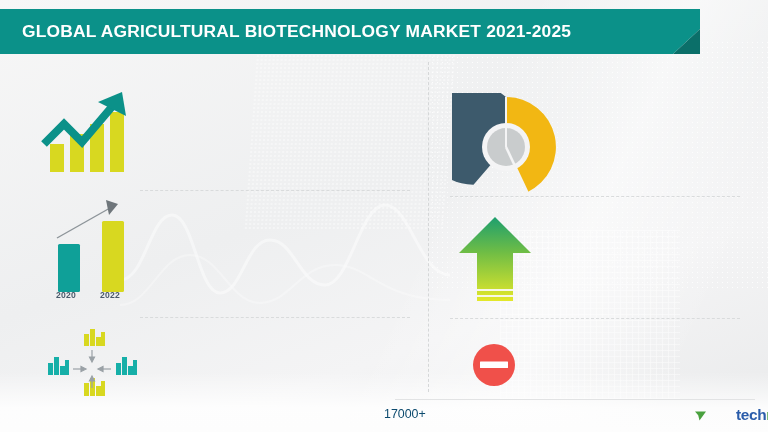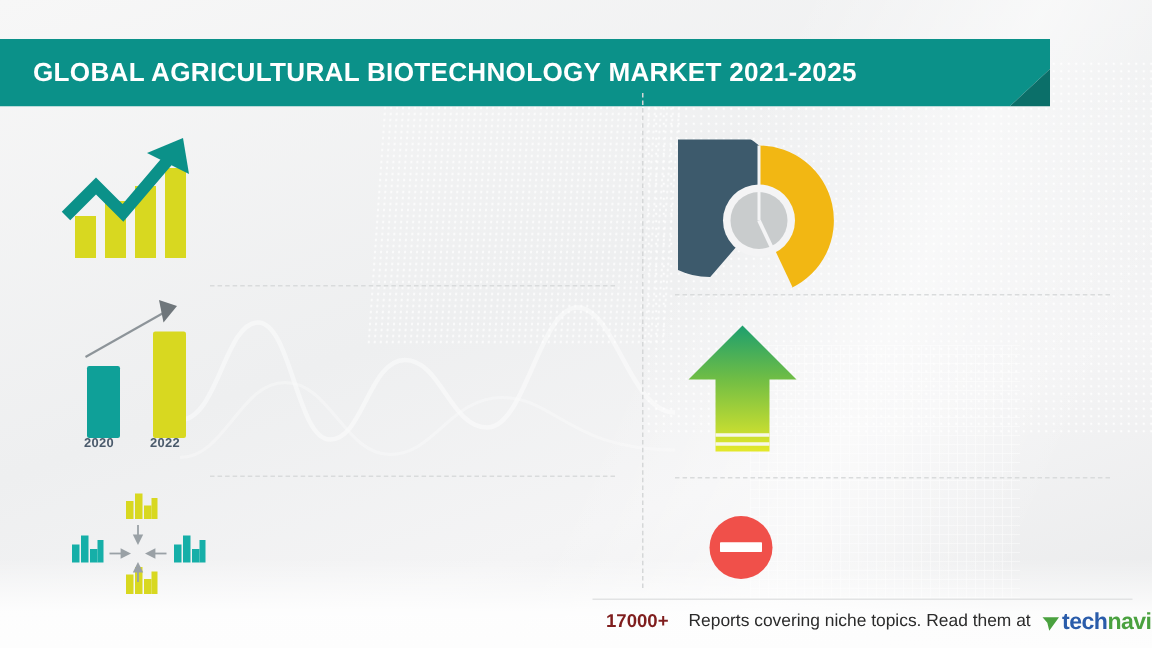--- a/index.html
+++ b/index.html
@@ -66,21 +66,21 @@
   .bg-bottom-fade {
     position: absolute;
     left: 0; bottom: 0; width: 768px; height: 60px;
     background: linear-gradient(to bottom, rgba(255,255,255,0) 0%, rgba(255,255,255,0.85) 60%, #fdfdfd 100%);
   }
 
   
   .header {
     position: absolute;
     left: 0; top: 9px;
-    width: 700px; height: 45px; margin-top: 17px;
+    width: 700px; height: 45px;
   }
   .header-shape { position: absolute; inset: 0; }
   .header-title {
     position: absolute;
     left: 22px; top: 0;
     height: 45px;
     line-height: 45px;
     color: #ffffff;
     font-size: 17.4px;
     font-weight: bold;
@@ -144,45 +144,45 @@
   .row-r3-big  { left: 540px; top: 357px; font-size: 25px; }
 
   
   .footer {
     position: absolute;
     left: 0; bottom: 0;
     width: 768px; height: 33px;
   }
   .footer-count {
     position: absolute;
-    left: 404px; top: 8px;
-    color: #7f1d1d;
+    left: 384px; top: 8px;
+    color: #0c4a6e;
     font-size: 12.4px;
-    font-weight: bold;
+    font-weight: normal;
   }
   .footer-text {
     position: absolute;
     left: 459px; top: 8px;
     color: #2b2b2b;
     font-size: 11.6px;
   }
   .logo {
     position: absolute;
     left: 694px; top: 7px;
     height: 18px;
     display: flex;
     align-items: center;
   }
   .logo-mark { margin-right: 1px; }
   .logo-text {
     font-size: 15.4px;
     font-weight: bold;
     letter-spacing: -0.35px;
   }
-  .logo-tech { color: #2a5caa; }
+  .logo-tech { color: #2a5caa; margin-left: 28px; }
   .logo-navio { color: #4aa13f; }
 
   
   .bar-label {
     position: absolute;
     color: #4a5a6b;
     font-size: 8.6px;
     font-weight: bold;
     letter-spacing: 0.2px;
     text-align: center;
@@ -347,21 +347,20 @@
       <circle cx="28" cy="28" r="21" fill="#f0504a"></circle>
       <rect x="14" y="24.5" width="28" height="6.5" rx="0.5" fill="#ffffff"></rect>
     </svg>
   </div>
   <div class="txt-small row-r3-text">Market impact:</div>
   <div class="txt-big row-r3-big">NEGATIVE</div>
 
   <div class="footer-divider"></div>
   <div class="footer">
     <div class="footer-count">17000+</div>
-    <div class="footer-text">Reports covering niche topics. Read them at</div>
     <div class="logo">
       <svg class="logo-mark" width="13" height="13" viewBox="0 0 13 13">
         <polygon points="1,2.5 12,2.5 5.5,11.5 4.2,6.2" fill="#4aa13f"></polygon>
       </svg>
       <span class="logo-text"><span class="logo-tech">tech</span><span class="logo-navio">navio</span></span>
     </div>
   </div>
 
 </div>
 

